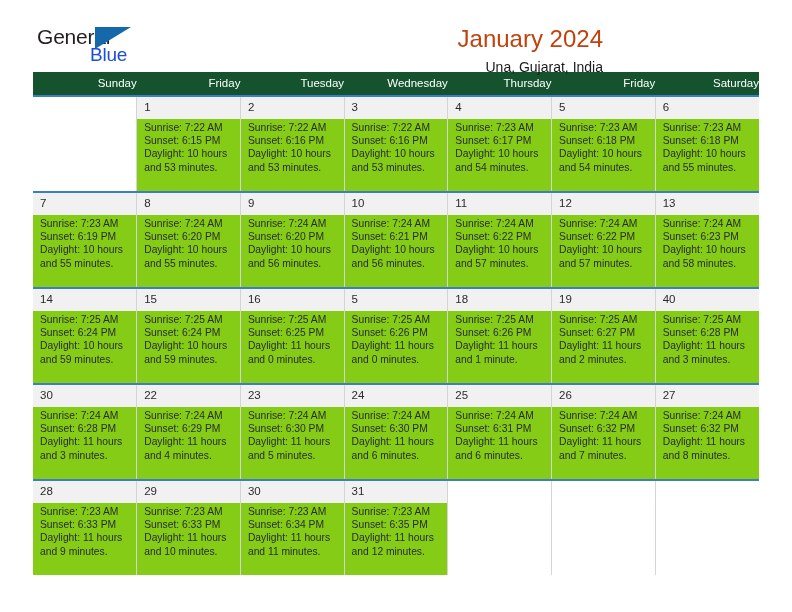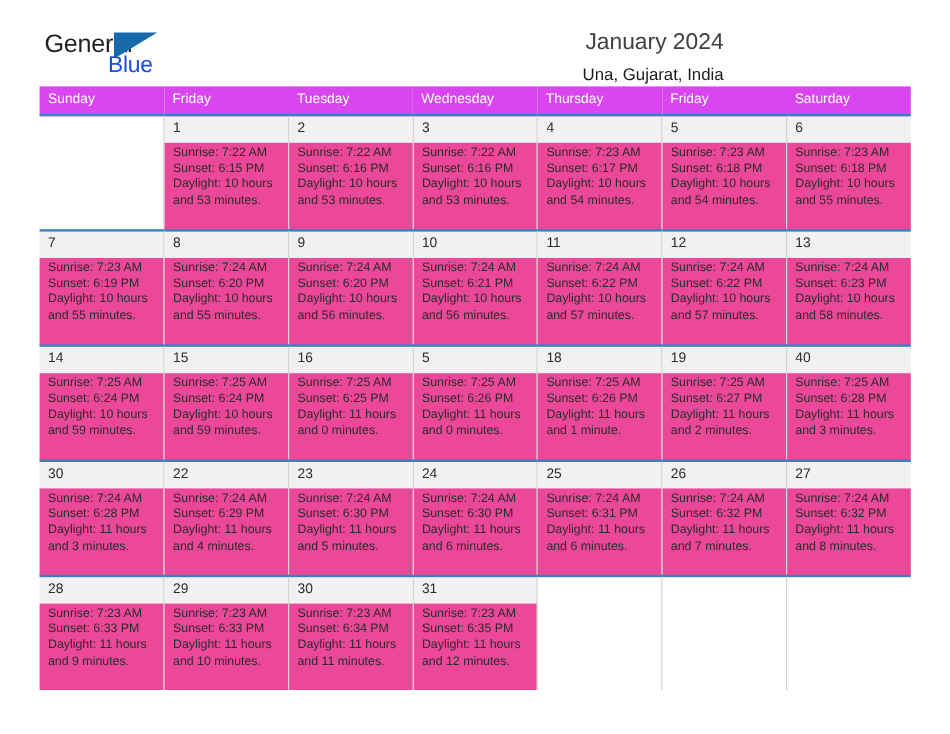--- a/index.html
+++ b/index.html
@@ -63,65 +63,65 @@
     height: 0;
     border-left: 36px solid #1569ab;
     border-bottom: 22px solid transparent;
   }
 
   .title-wrap {
     text-align: right;
     padding-top: 1px;
   }
   .cal-title {
-    font-size: 19px;
-    color: #404040;
+    font-size: 24px;
+    color: #c2410c;
     line-height: 1.05;
     white-space: nowrap;
   }
   .cal-subtitle {
     margin-top: 8px;
     font-size: 14px;
     color: #1a1a1a;
     white-space: nowrap;
   }
 
   
   .calendar {
     width: 726px;
     border-collapse: collapse;
     table-layout: fixed;
   }
 
   .dow-row th {
-    background: #d946ef;
+    background: #14532d;
     color: #ffffff;
     font-size: 11.5px;
     font-weight: normal;
-    text-align: left;
+    text-align: right;
     padding: 5px 0 6px 7px;
     border: none;
   }
 
   
   .num-row td {
     background: #f1f1f1;
     font-size: 11.5px;
     color: #2b2b2b;
     padding: 4px 0 3px 7px;
     border-left: 1px solid #d4d4d4;
     border-top: 2px solid #3a7fc1;
     vertical-align: top;
     height: 15px;
   }
   .num-row td:first-child { border-left: none; }
 
   
   .body-row td {
-    background: #ec4899;
+    background: #84cc16;
     font-size: 10.3px;
     color: #2b2b2b;
     padding: 2px 5px 9px 7px;
     border-left: 1px solid #d4d4d4;
     vertical-align: top;
     line-height: 13.2px;
     height: 61px;
   }
   .body-row td:first-child { border-left: none; }
 

